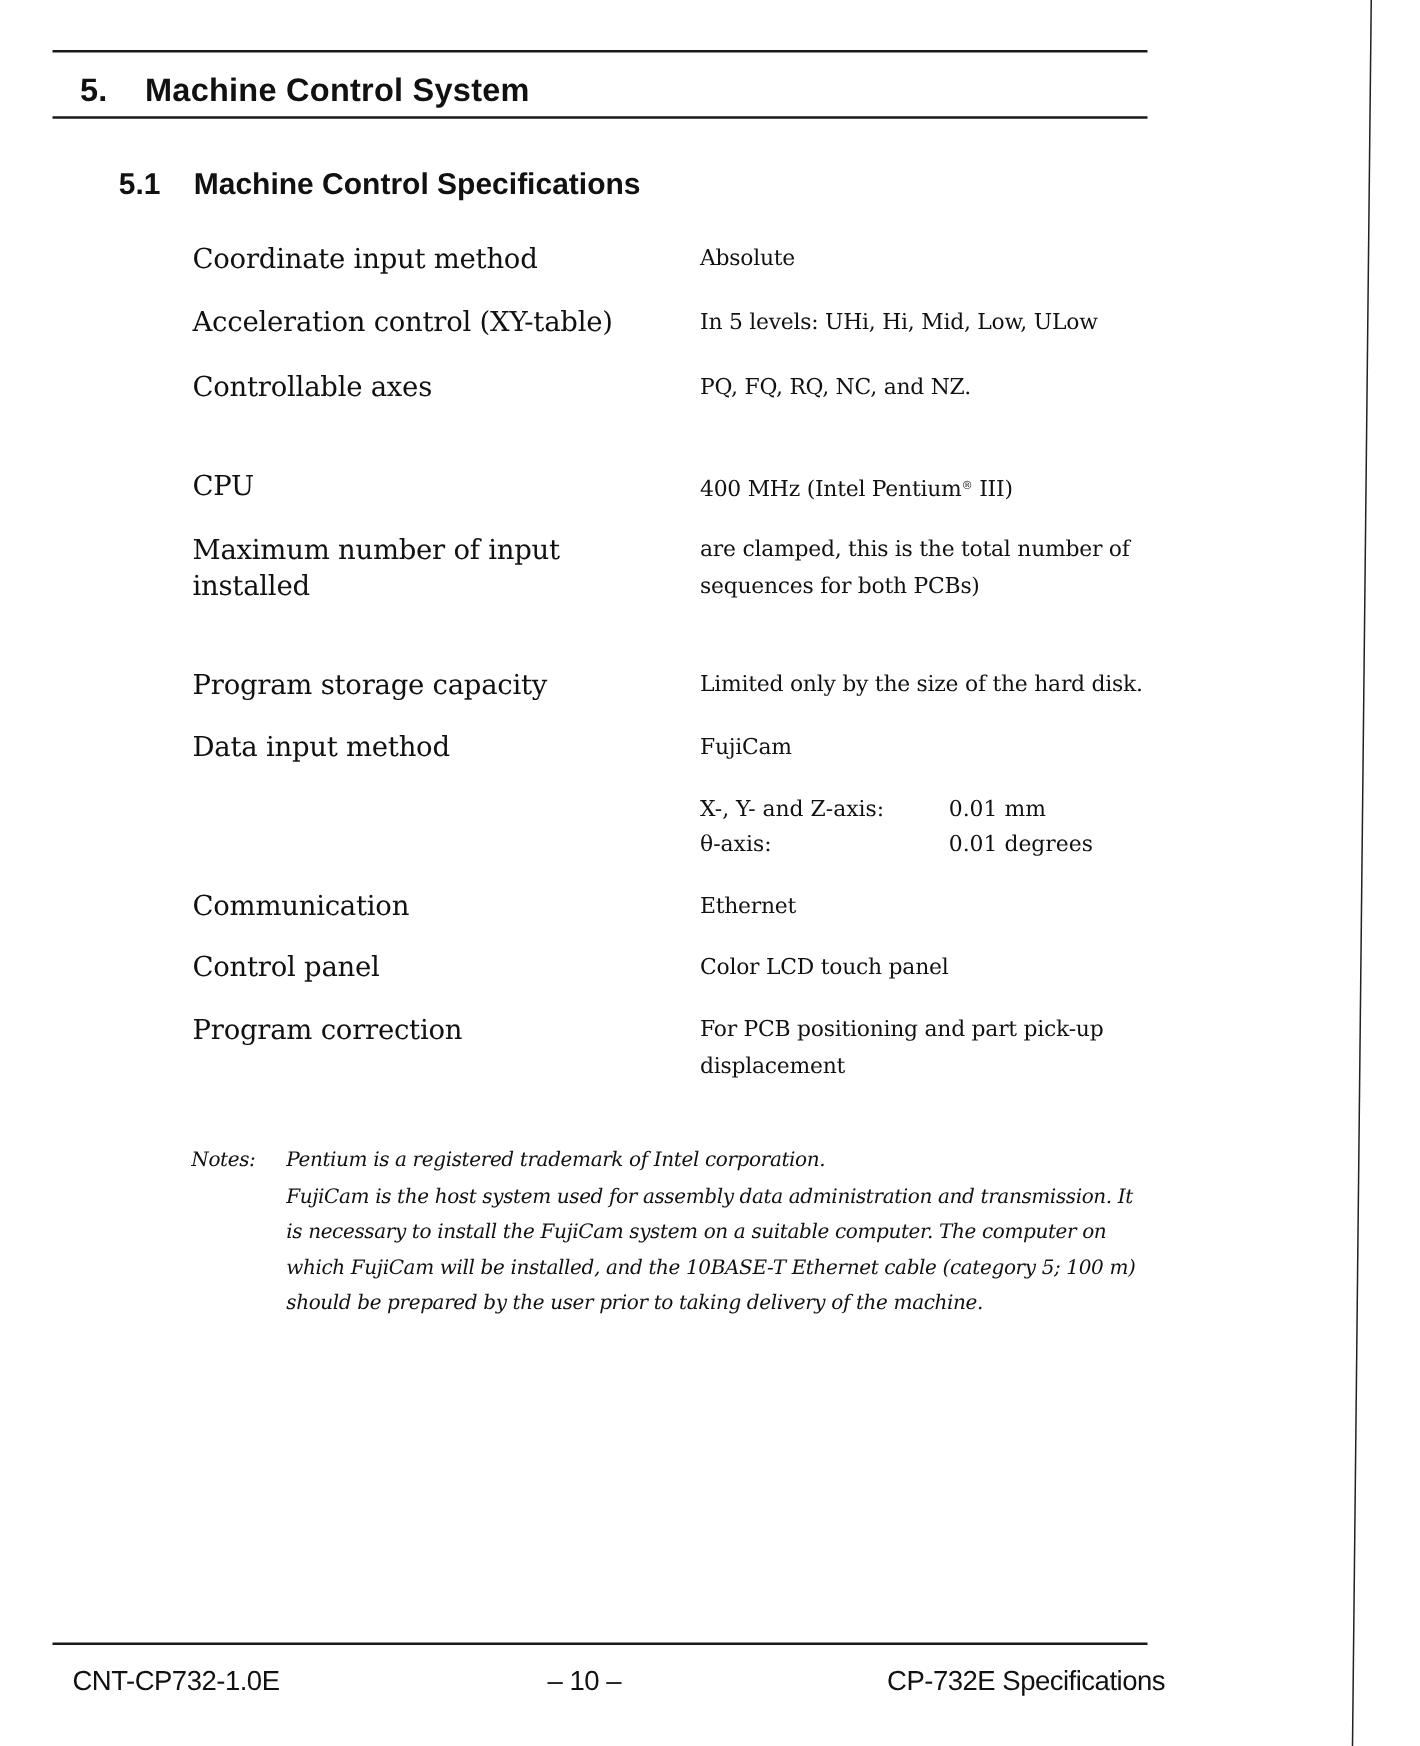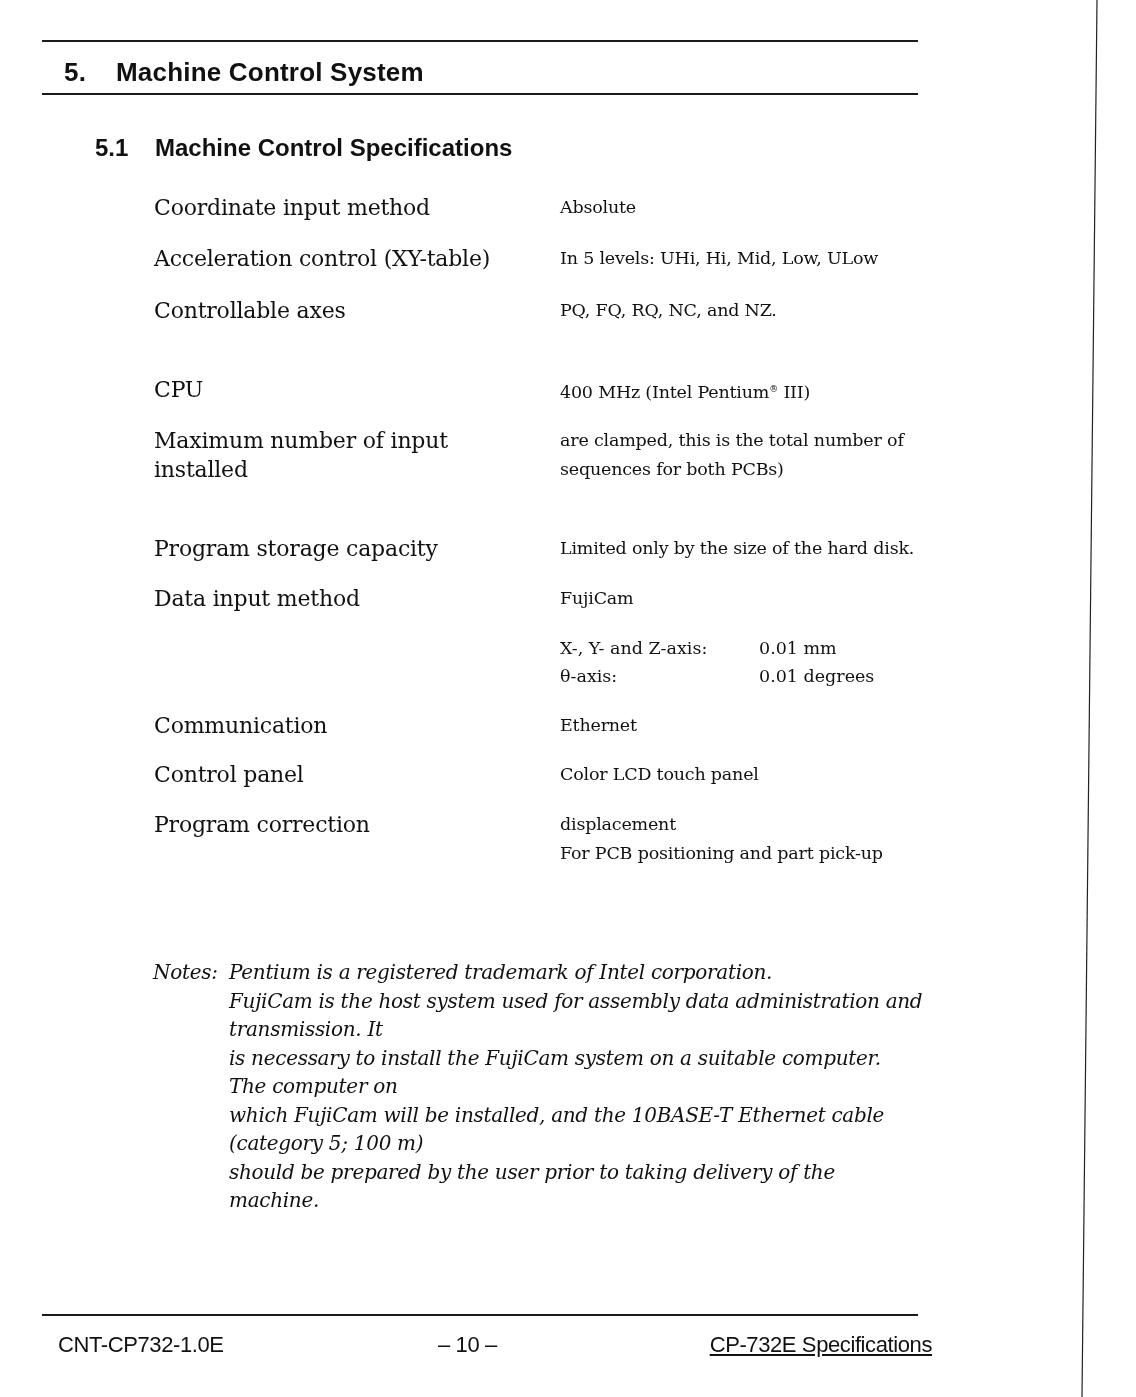--- a/index.html
+++ b/index.html
@@ -43,36 +43,36 @@
     .spec-value {
       position: absolute; left: 560px; width: 360px;
       font-size: 17.5px; line-height: 29px; letter-spacing: -0.2px;
     }
     .sub-grid { position: absolute; left: 560px; width: 360px; font-size: 17.5px; line-height: 28px; }
     .sub-grid .sub-row { position: relative; height: 28px; }
     .sub-grid .sub-label { position: absolute; left: 0; }
     .sub-grid .sub-val { position: absolute; left: 179px; margin-left: 20px; }
 
     .notes {
-      position: absolute; left: 153px; top: 958px; width: 770px;
-      font-style: italic; font-size: 20px; line-height: 28.5px;
+      position: absolute; left: 153px; top: 914px; width: 770px;
+      font-style: italic; font-size: 16px; line-height: 28.5px;
       letter-spacing: -0.3px;
     }
     .notes .notes-label { position: absolute; left: 0; top: 0; }
     .notes .notes-body { margin-left: 76px; }
     .notes .note-line { display: block; }
 
     .footer {
       position: absolute; top: 1332px; left: 58px; width: 876px; height: 32px;
       font-family: "Liberation Sans", sans-serif; font-size: 22px;
       letter-spacing: -0.4px;
     }
     .footer .doc-id { position: absolute; left: 0; top: 0; }
     .footer .page-num { position: absolute; left: 380px; top: 0; }
-    .footer .doc-title { position: absolute; right: 2px; top: 0; text-decoration: underline; }
+    .footer .doc-title { position: absolute; right: 2px; top: 0; }
     sup.reg { font-size: 9px; vertical-align: 6px; }
   </style>
 </head>
 <body>
 
 <div class="rule top1"></div>
 <div class="rule top2"></div>
 <div class="rule bottom"></div>
 
 <svg class="page-edge" viewBox="0 0 1136 1397">
@@ -147,22 +147,22 @@
   </div>
 
   <div class="spec-row" style="top:760px">
     <div class="spec-label">Control panel</div>
     <div class="spec-value">Color LCD touch panel</div>
   </div>
 
   <div class="spec-row" style="top:810px">
     <div class="spec-label">Program correction</div>
     <div class="spec-value">
+      <div>For PCB positioning and part pick-up</div>
       <div>displacement</div>
-      <div>For PCB positioning and part pick-up</div>
     </div>
   </div>
 </div>
 
 <div class="notes">
   <span class="notes-label">Notes:</span>
   <div class="notes-body">
     <span class="note-line">Pentium is a registered trademark of Intel corporation.</span>
     <span class="note-line">FujiCam is the host system used for assembly data administration and transmission.  It</span>
     <span class="note-line">is necessary to install the FujiCam system on a suitable computer.  The computer on</span>

